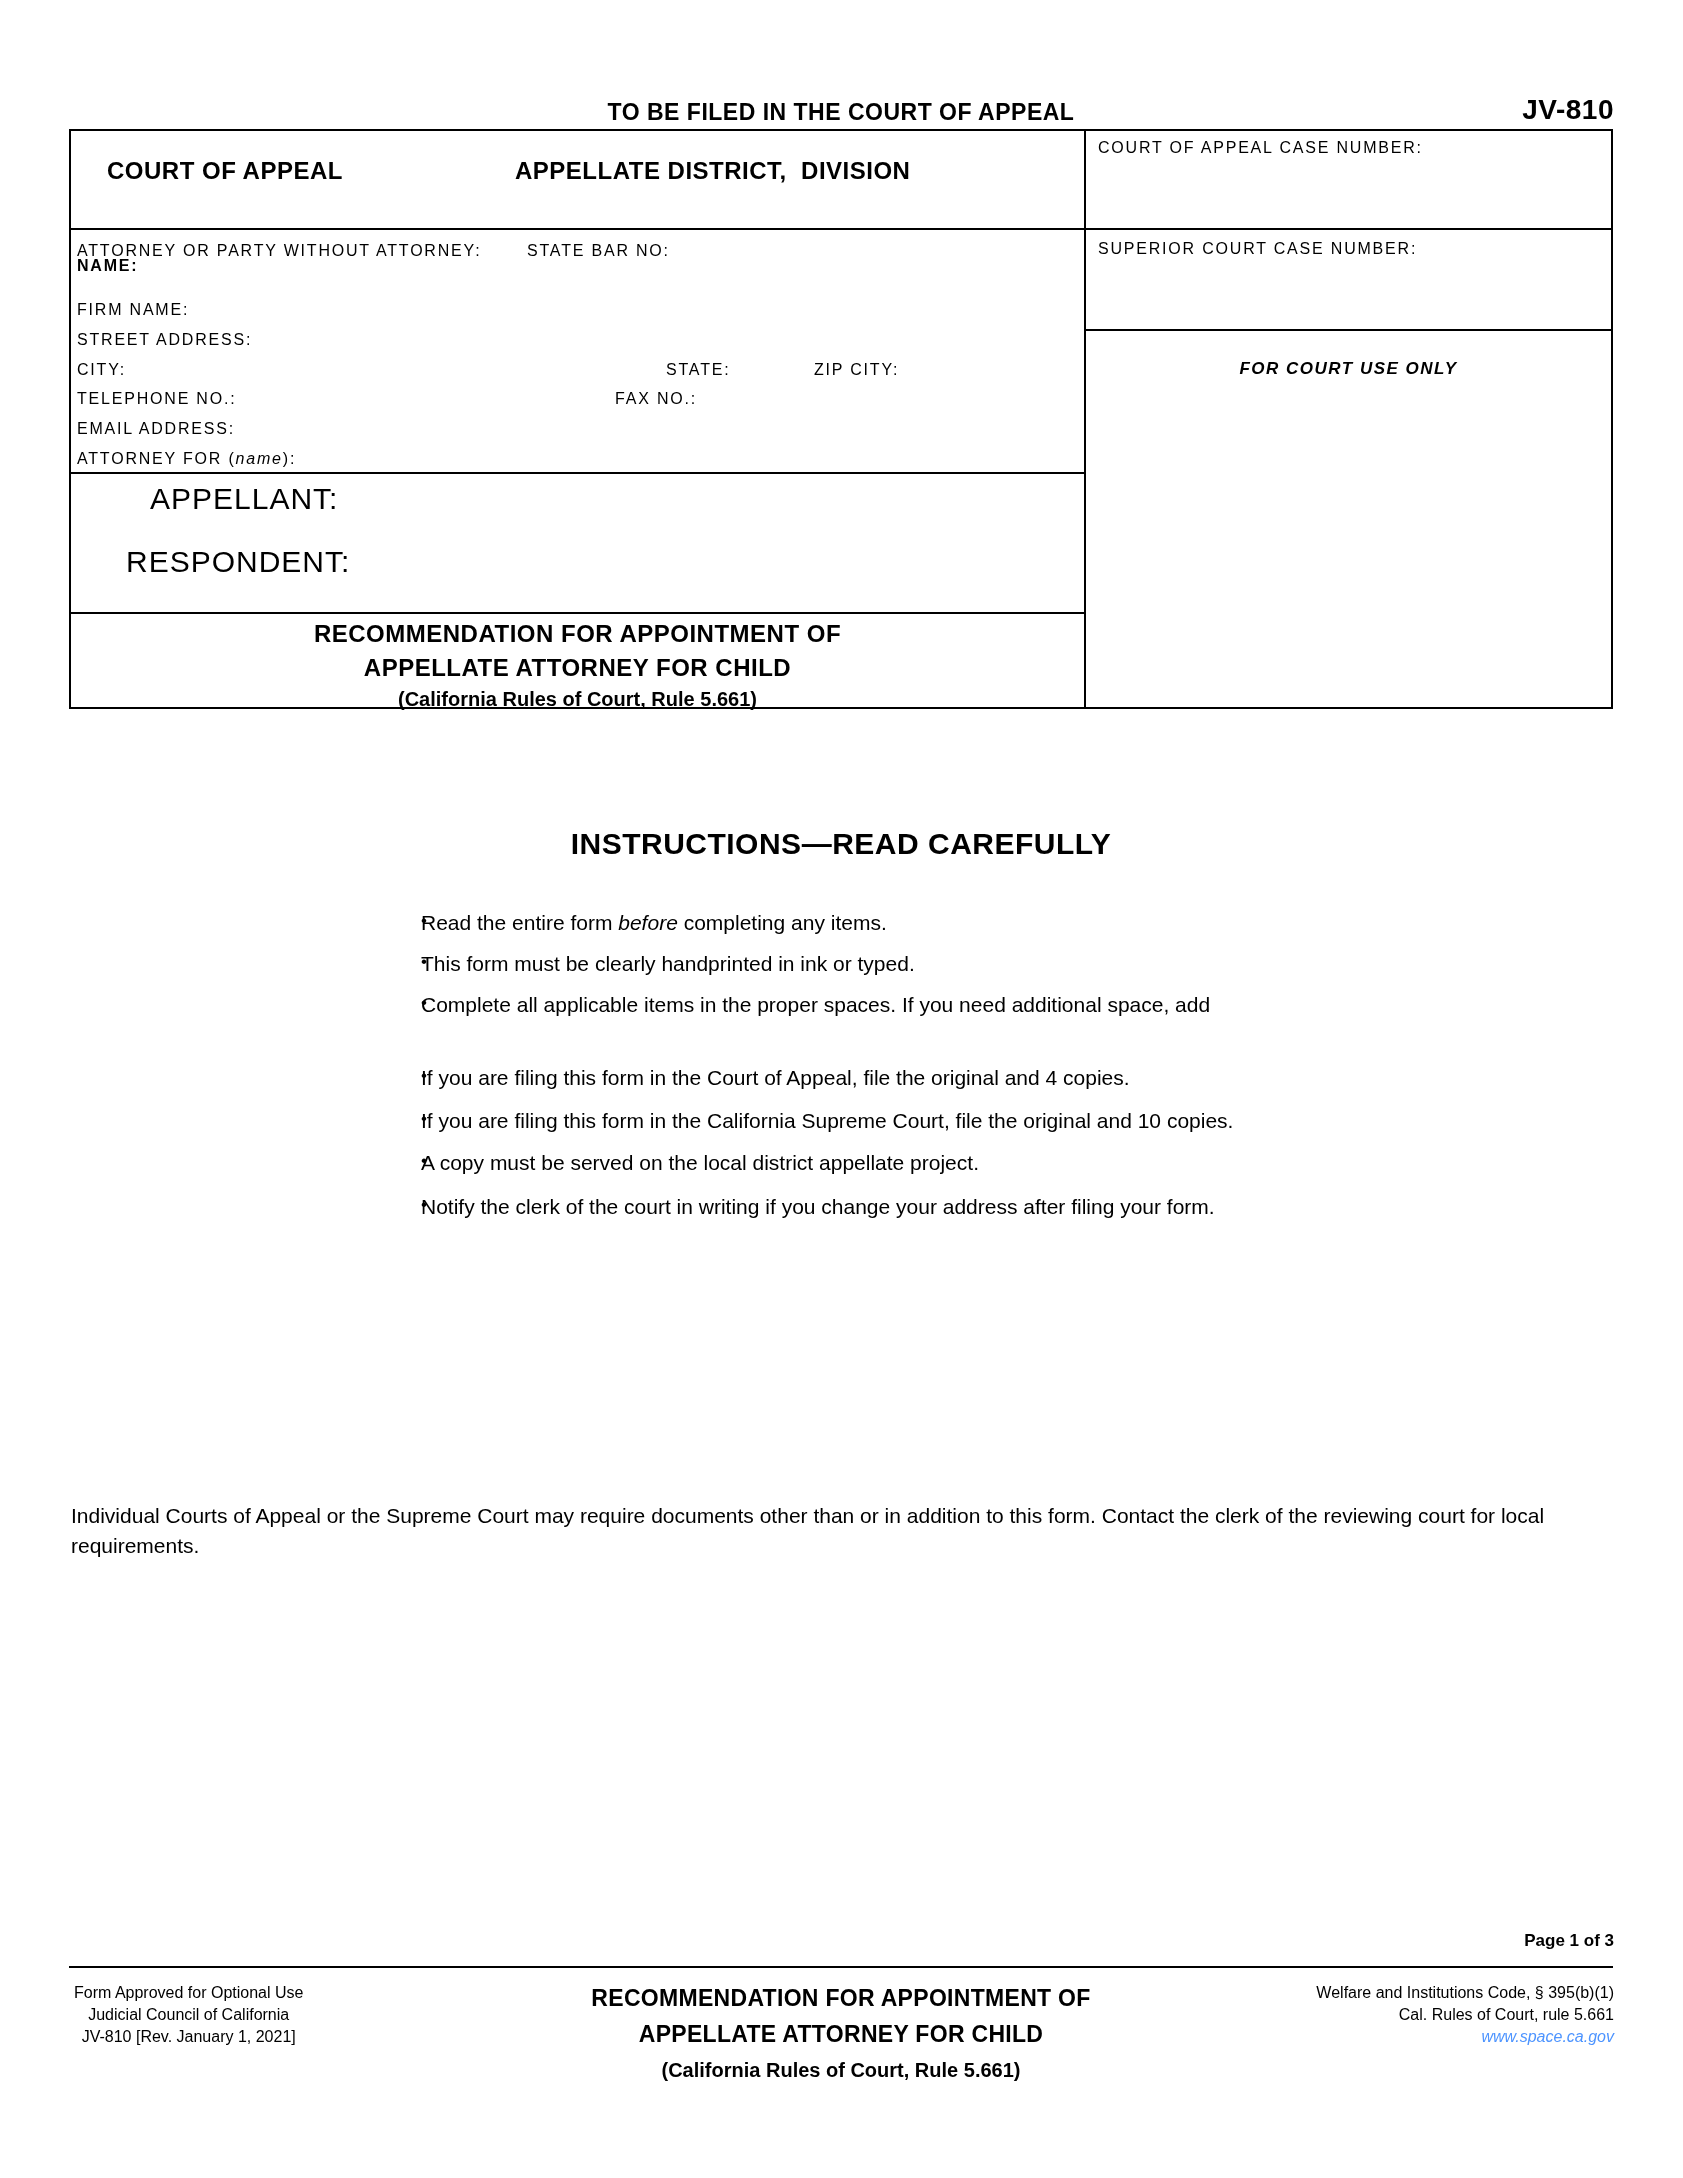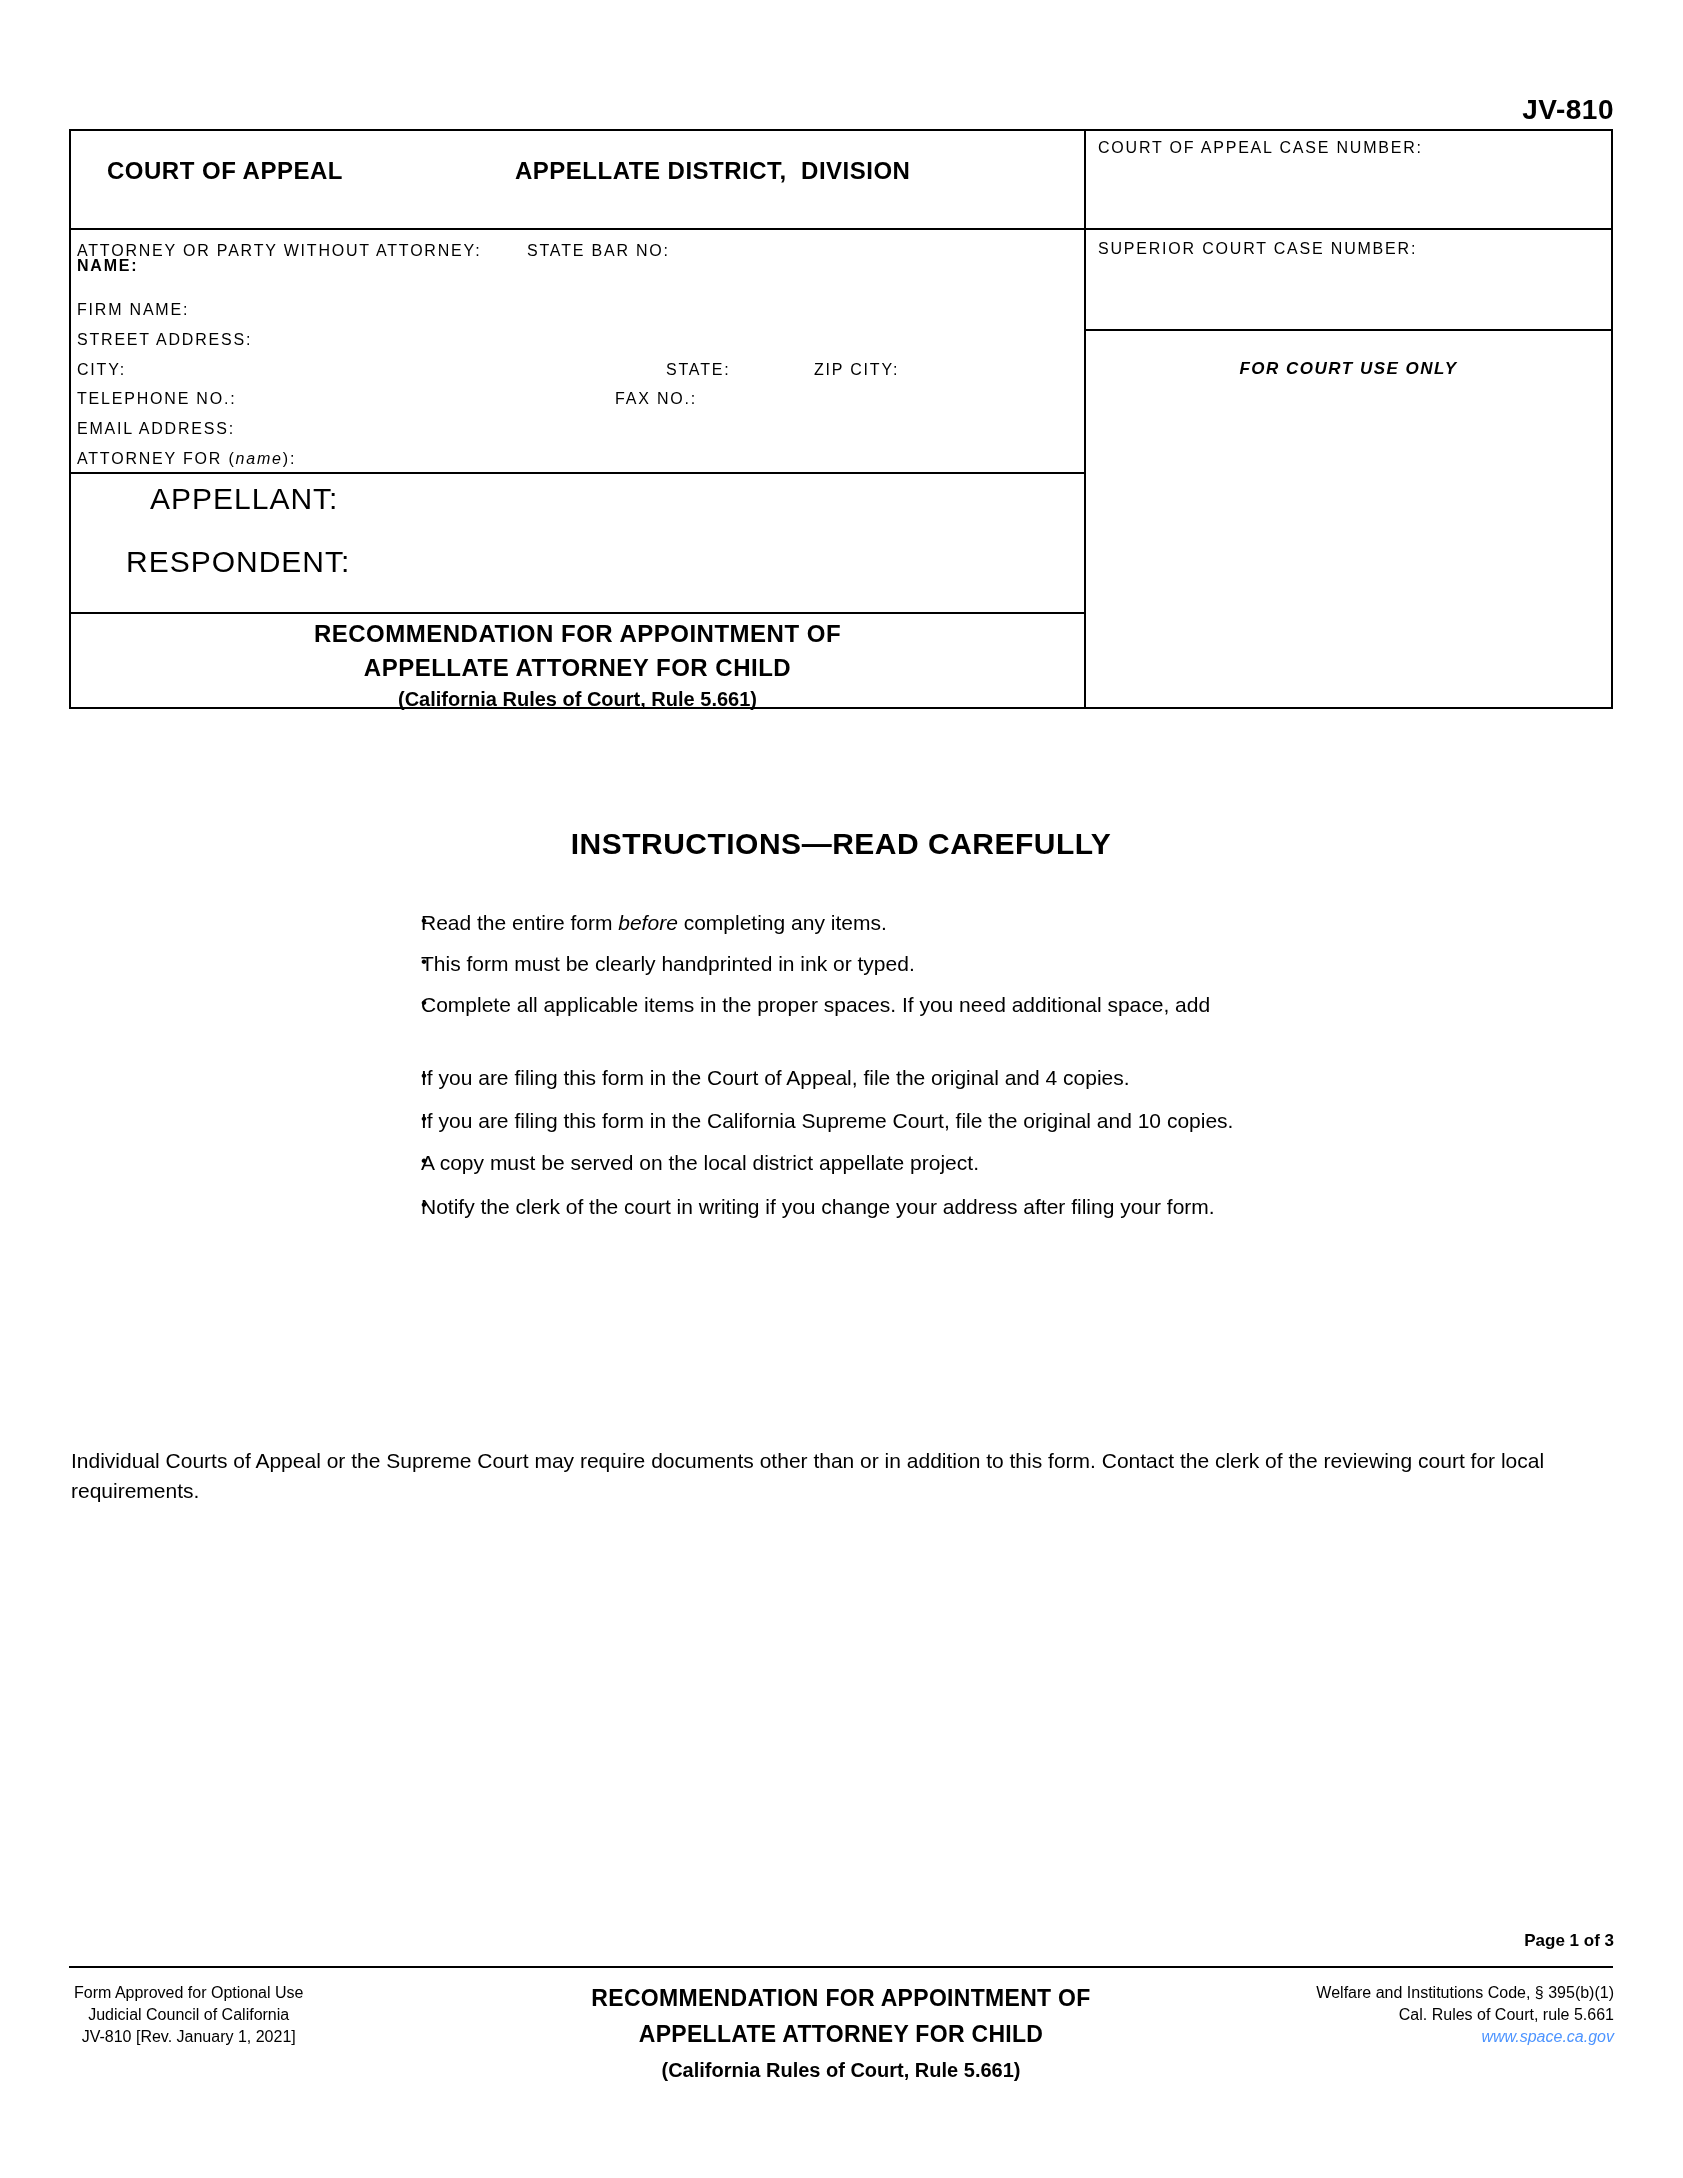--- a/index.html
+++ b/index.html
@@ -66,38 +66,39 @@
   
   .instructions-heading { position:absolute; left:69px; top:827px; width:1544px; text-align:center;
                           font-size:30px; font-weight:bold; letter-spacing:0.5px; }
   .bullet { position:absolute; left:421px; width:1000px; font-size:21px; line-height:29px; }
   .bullet .dot { position:absolute; left:0; top:-2px; font-size:17px; }
   .bullet .dot::before { content:"\2022"; }
   .bullet .btxt { display:block; }
   #b0 { top:908px; } #b1 { top:949px; } #b2 { top:990px; }
   #b3 { top:1063px; } #b4 { top:1106px; } #b5 { top:1148px; } #b6 { top:1192px; }
 
-  .note-para { position:absolute; left:71px; top:1446px; width:1542px;
+  .note-para { position:absolute; left:71px; top:1501px; width:1542px;
                font-size:21px; line-height:30px; }
 
   
   .page-indicator { position:absolute; right:69px; top:1931px; font-size:17px; font-weight:bold; }
   .footer-rule { position:absolute; left:69px; top:1966px; width:1544px; height:2px; background:#000; }
   .footer-left { position:absolute; left:74px; top:1982px; font-size:16px; line-height:22px;text-align:center; }
   .footer-center { position:absolute; left:69px; top:1980px; width:1544px; text-align:center; }
   .footer-center .ft1 { font-size:23px; font-weight:bold; letter-spacing:0.3px; line-height:36px; }
   .footer-center .ft3 { font-size:20px; font-weight:bold; line-height:36px; }
   .footer-right { position:absolute; right:69px; top:1982px; font-size:16px; line-height:22px; text-align:right; }
   .site-link { color:#4d94ff; font-style:italic; text-decoration:none; }
 </style>
 </head>
 <body>
 
 <div class="page">
 
+  <div class="filed-note">TO BE FILED IN THE COURT OF APPEAL</div>
   <div class="form-number">JV-810</div>
 
   <div class="caption-table">
     <div class="vline"></div>
     <div class="hl hl-left1"></div>
     <div class="hl hl-left2"></div>
     <div class="hl hl-left3"></div>
     <div class="hl hl-right1"></div>
     <div class="hl hl-right2"></div>
 

